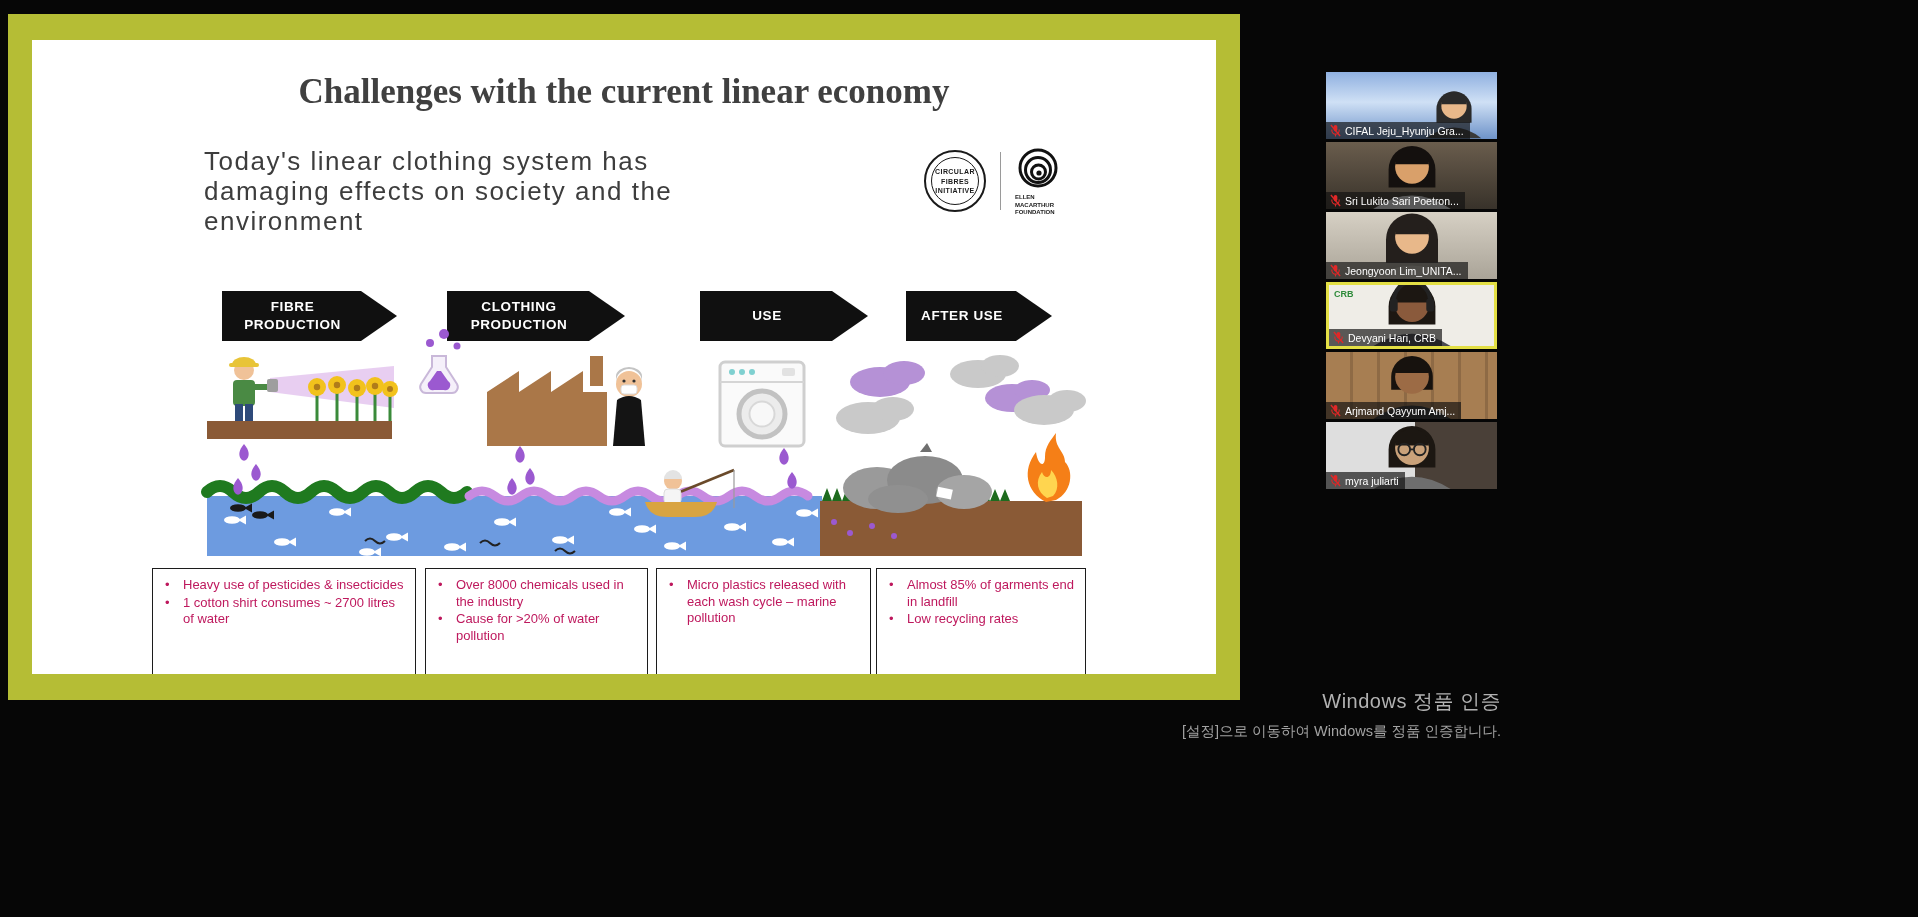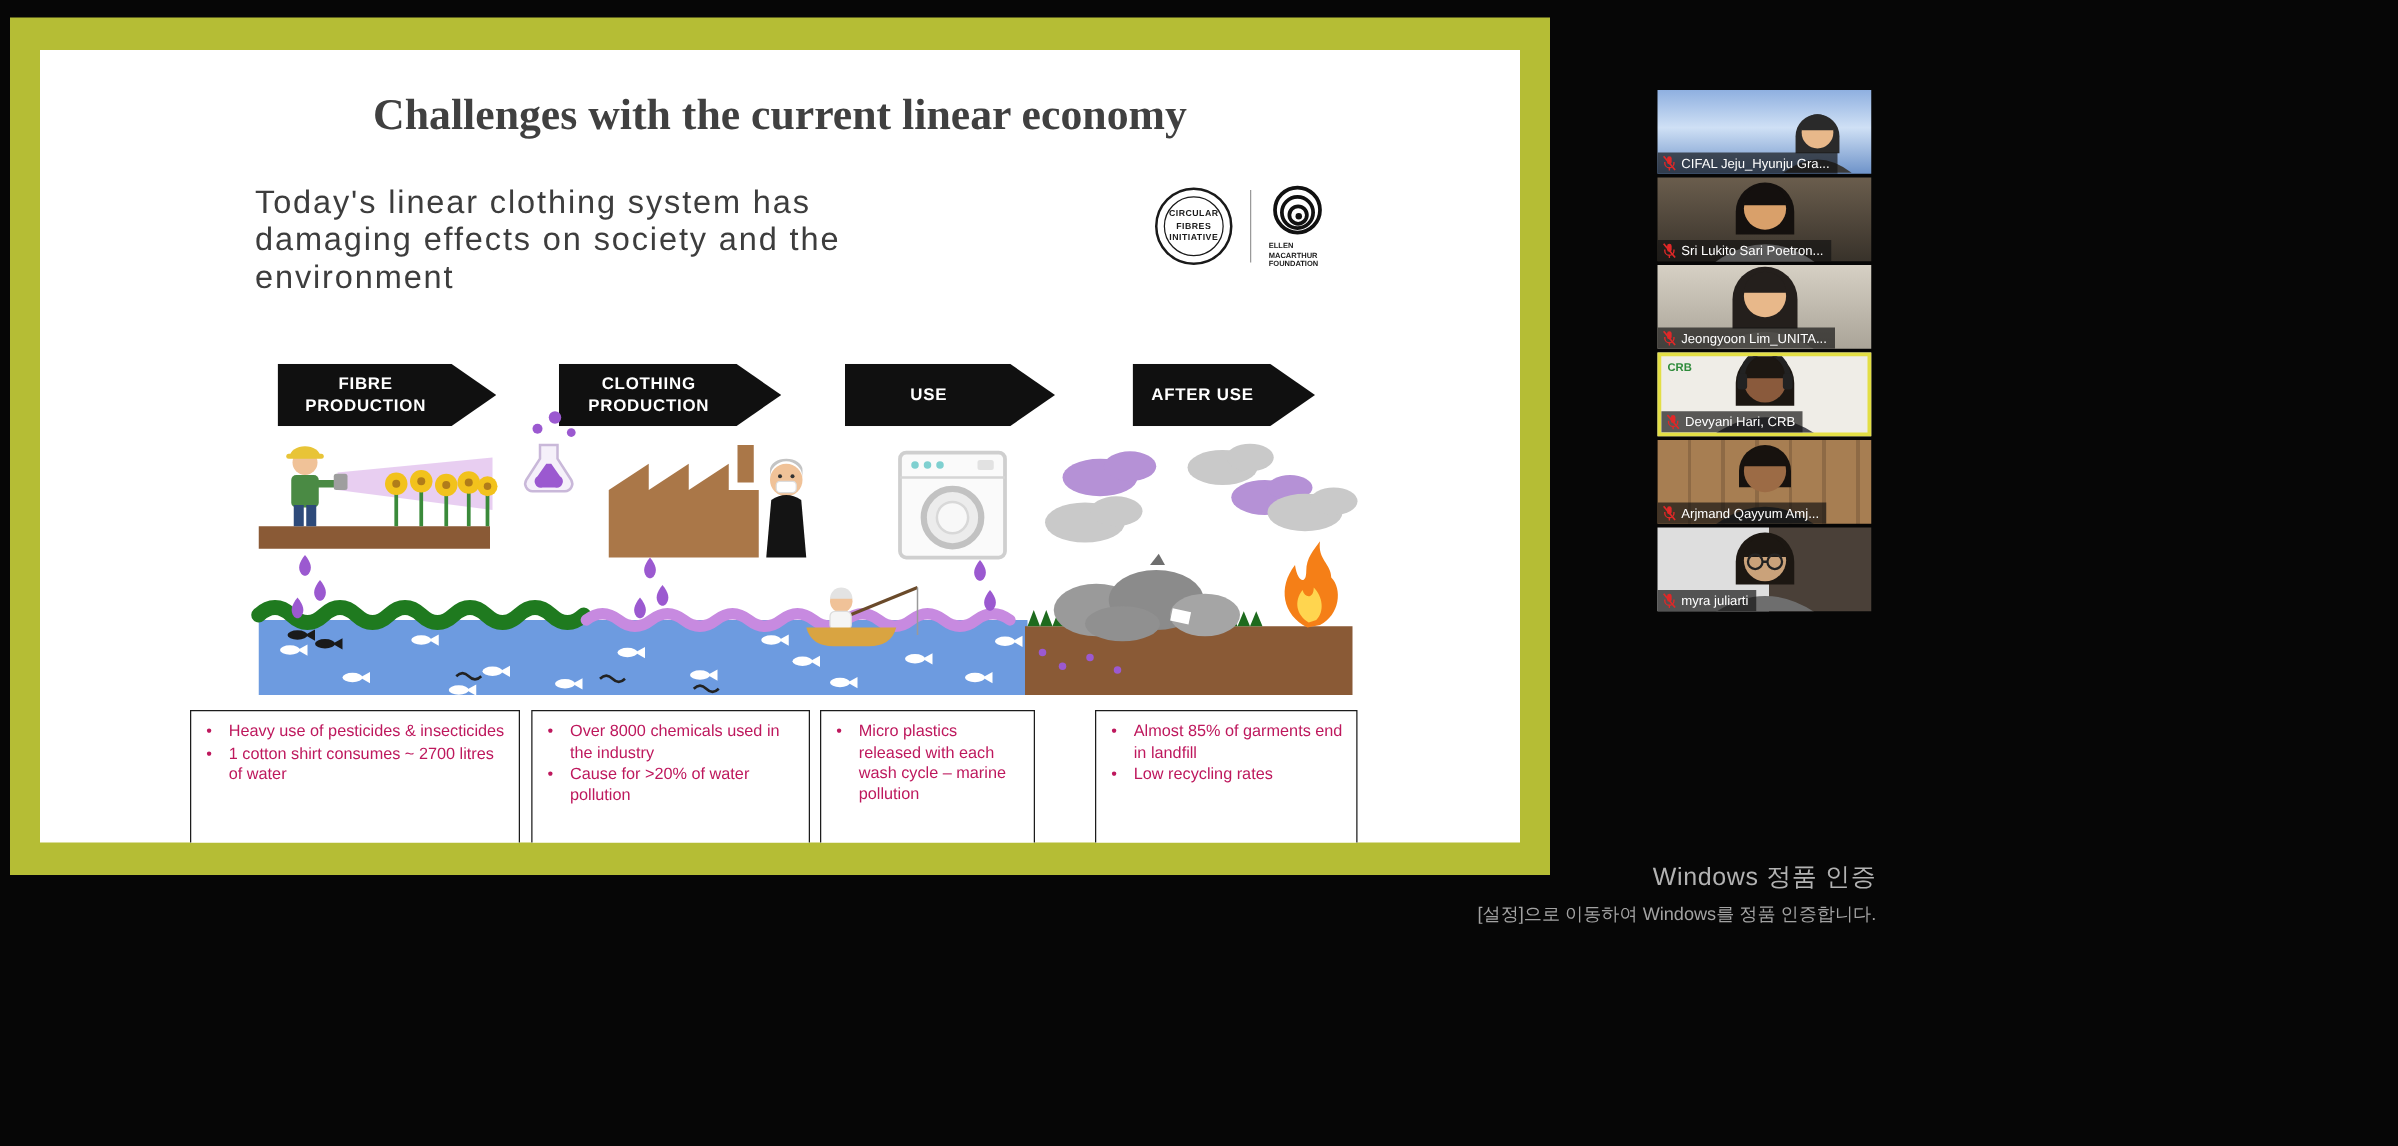--- a/index.html
+++ b/index.html
@@ -139,21 +139,21 @@
       </div>
 
       <div class="arrow" style="left:190px; top:251px; width:175px;">
         <span>FIBRE
 PRODUCTION</span>
       </div>
       <div class="arrow" style="left:415px; top:251px; width:178px;">
         <span>CLOTHING
 PRODUCTION</span>
       </div>
-      <div class="arrow" style="left:644px; top:251px; width:168px;">
+      <div class="arrow" style="left:668px; top:251px; width:168px;">
         <span>USE</span>
       </div>
       <div class="arrow" style="left:874px; top:251px; width:146px;">
         <span>AFTER USE</span>
       </div>
 
       <svg class="illus" viewBox="0 0 1184 634" preserveAspectRatio="none">
         <defs>
           <g id="fish">
               <ellipse cx="0" cy="0" rx="8" ry="3.8" fill="currentColor"></ellipse>
@@ -322,21 +322,21 @@
           <li>Heavy use of pesticides &amp; insecticides</li>
           <li>1 cotton shirt consumes ~ 2700 litres of water</li>
         </ul>
       </div>
       <div class="box" style="left:393px; top:528px; width:223px; height:112px;">
         <ul>
           <li>Over 8000 chemicals used in the industry</li>
           <li>Cause for &gt;20% of water pollution</li>
         </ul>
       </div>
-      <div class="box" style="left:624px; top:528px; width:172px; height:108px;">
+      <div class="box" style="left:624px; top:528px; width:215px; height:108px;">
         <ul>
           <li>Micro plastics released with each wash cycle – marine pollution</li>
         </ul>
       </div>
       <div class="box" style="left:844px; top:528px; width:210px; height:108px;">
         <ul>
           <li>Almost 85% of garments end in landfill</li>
           <li>Low recycling rates</li>
         </ul>
       </div>

